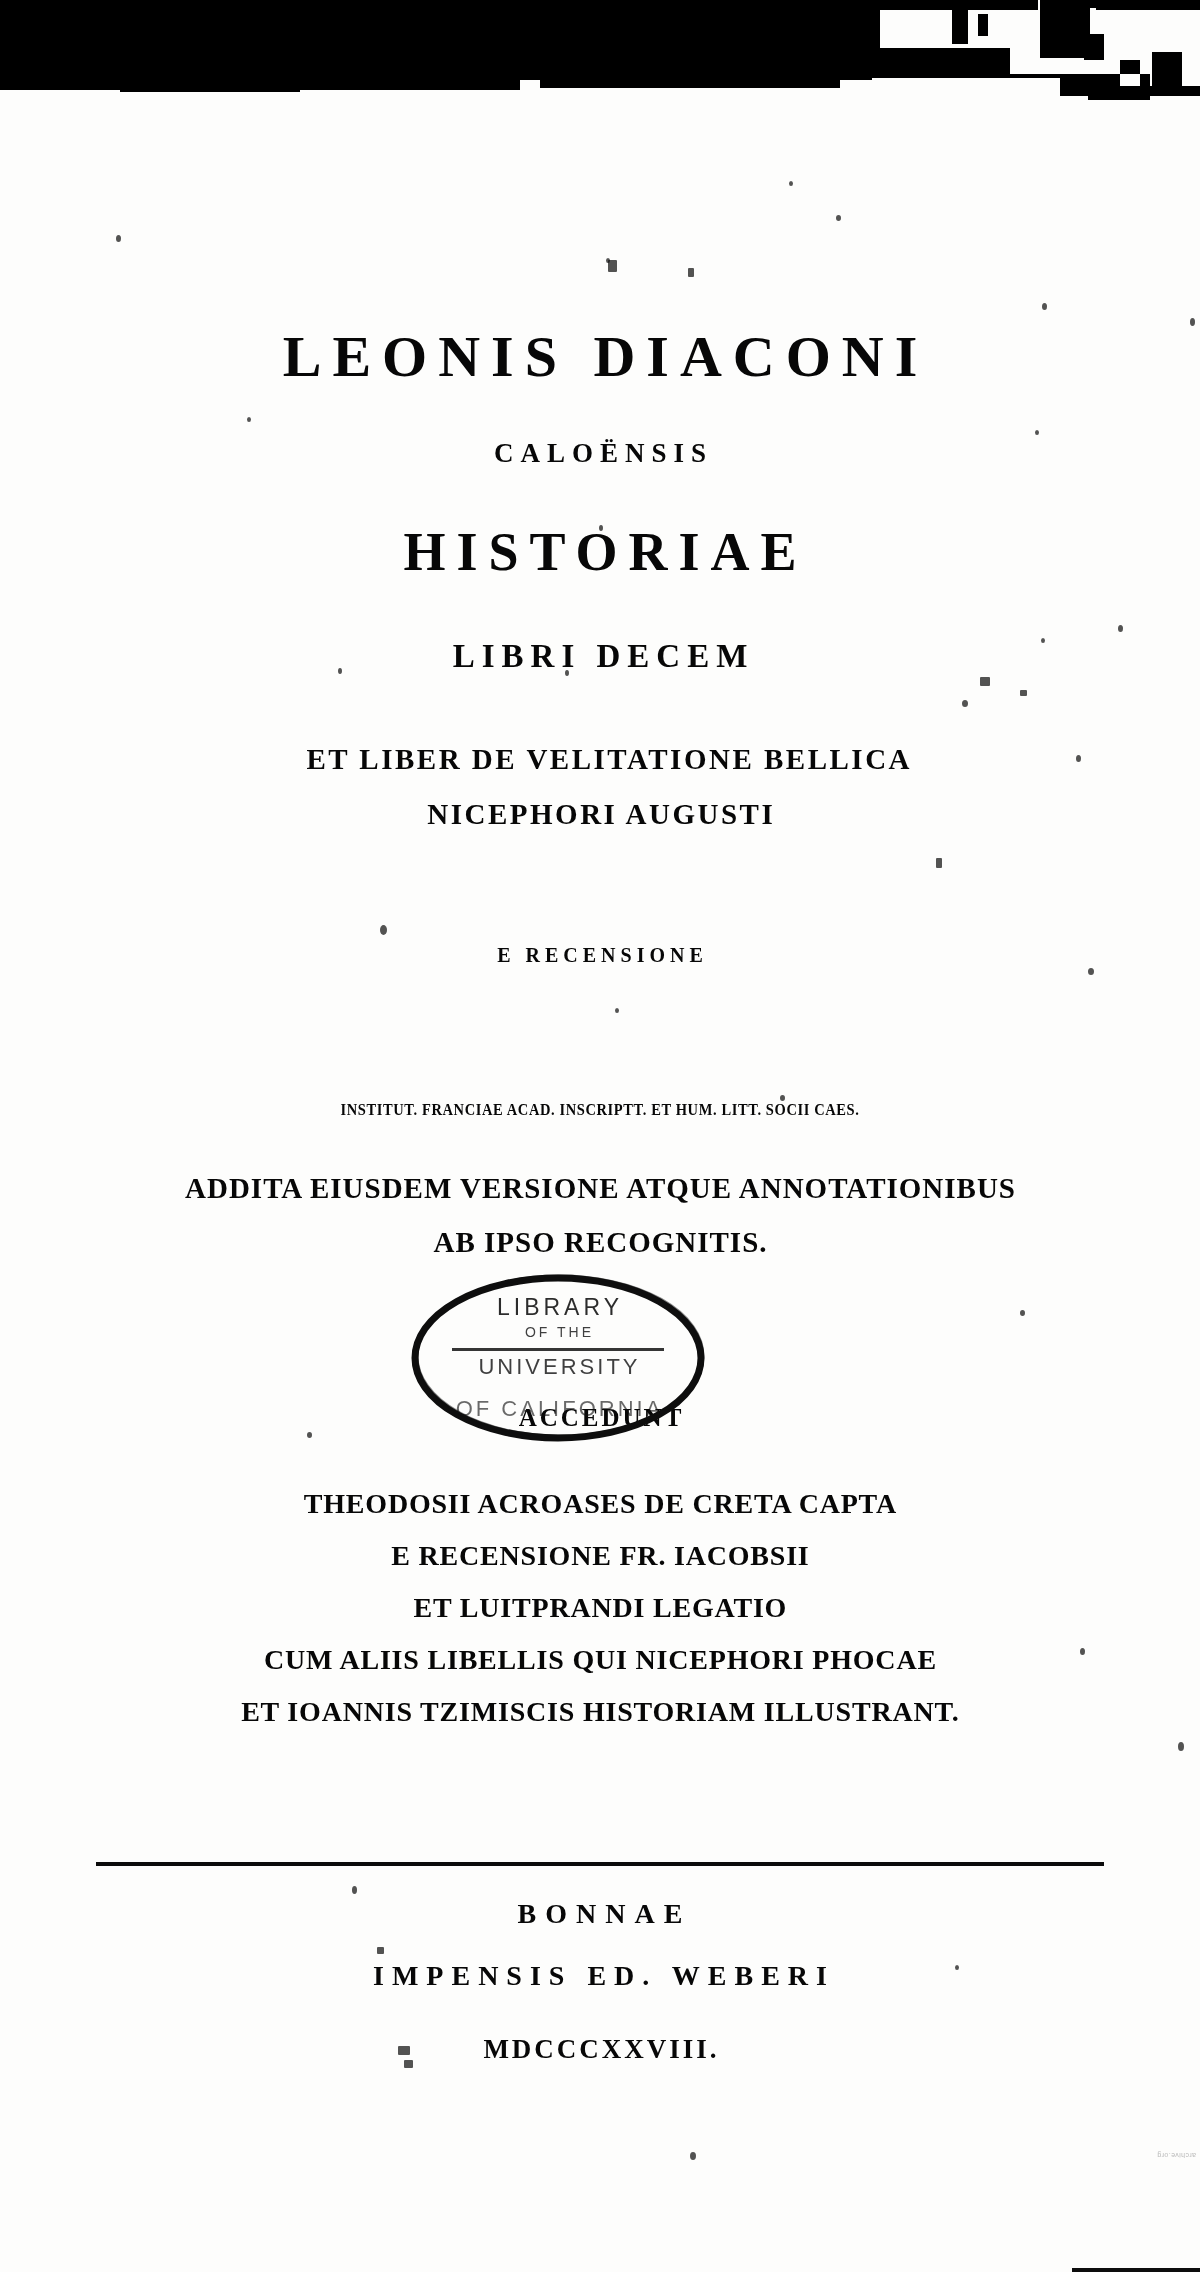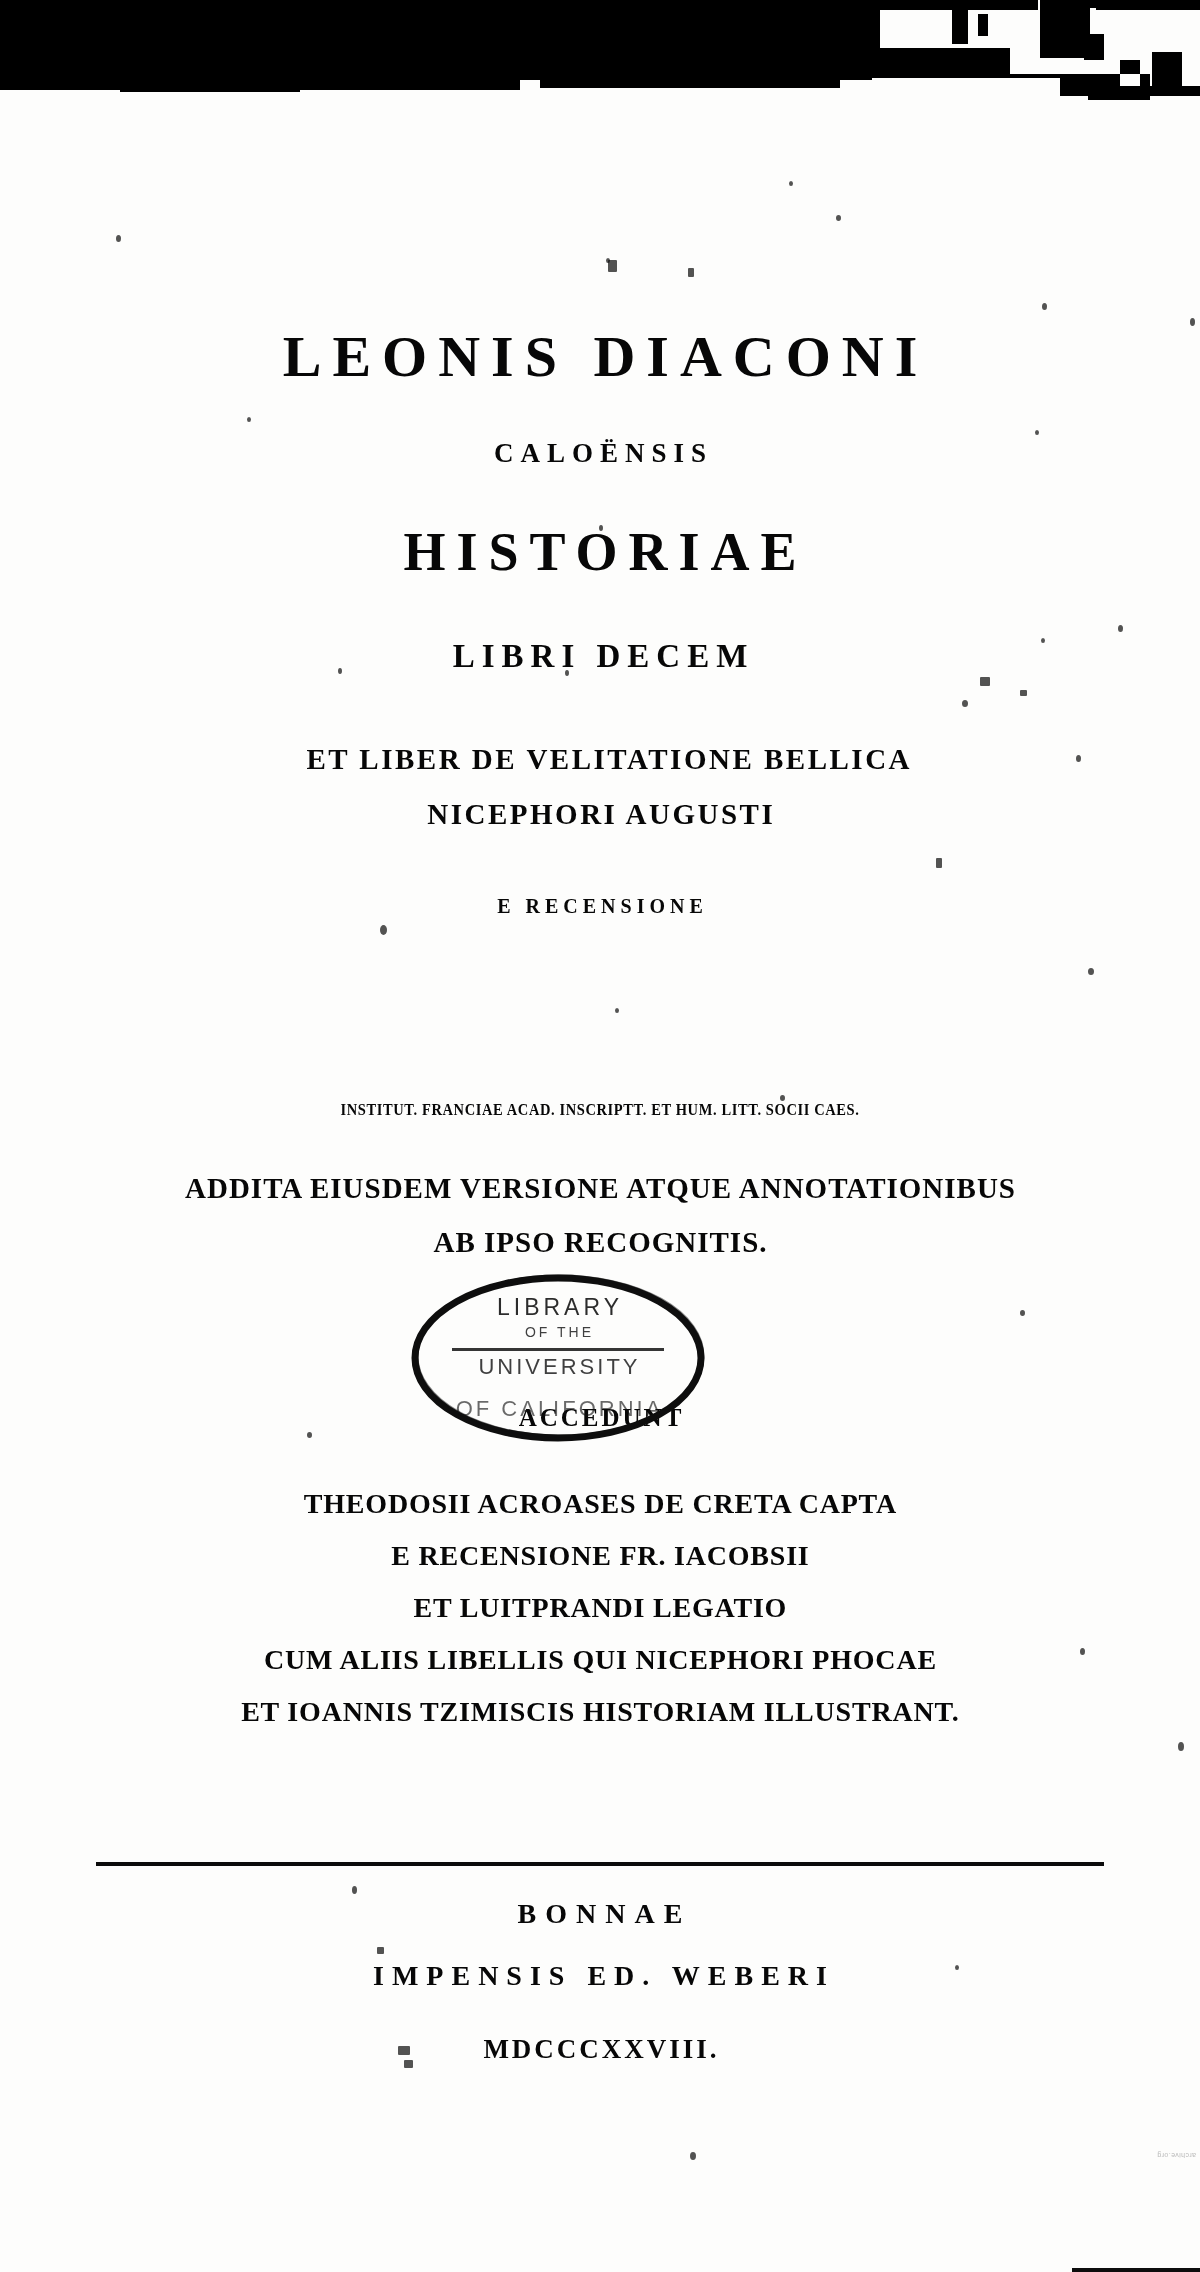--- a/index.html
+++ b/index.html
@@ -262,21 +262,21 @@
   <div class="line t-sub1" style="top:440px;">CALOËNSIS</div>
 
   <div class="line t-main2" style="top:525px;">HISTORIAE</div>
 
   <div class="line t-sub2" style="top:640px;">LIBRI DECEM</div>
 
   <div class="line t-sub3" style="top:745px;padding-left:8px;">ET LIBER DE VELITATIONE BELLICA</div>
 
   <div class="line t-sub3" style="top:800px;">NICEPHORI AUGUSTI</div>
 
-  <div class="line t-small" style="top:896px;">E RECENSIONE</div>
+  <div class="line t-small" style="top:945px;">E RECENSIONE</div>
 
 
   <div class="line t-micro" style="top:1102px;">INSTITUT. FRANCIAE ACAD. INSCRIPTT. ET HUM. LITT. SOCII CAES.</div>
 
   <div class="line t-addita" style="top:1174px;">ADDITA EIUSDEM VERSIONE ATQUE ANNOTATIONIBUS</div>
 
   <div class="line t-addita" style="top:1228px;">AB IPSO RECOGNITIS.</div>
 
   <div class="line t-accedunt" style="top:1405px;">ACCEDUNT</div>
 

